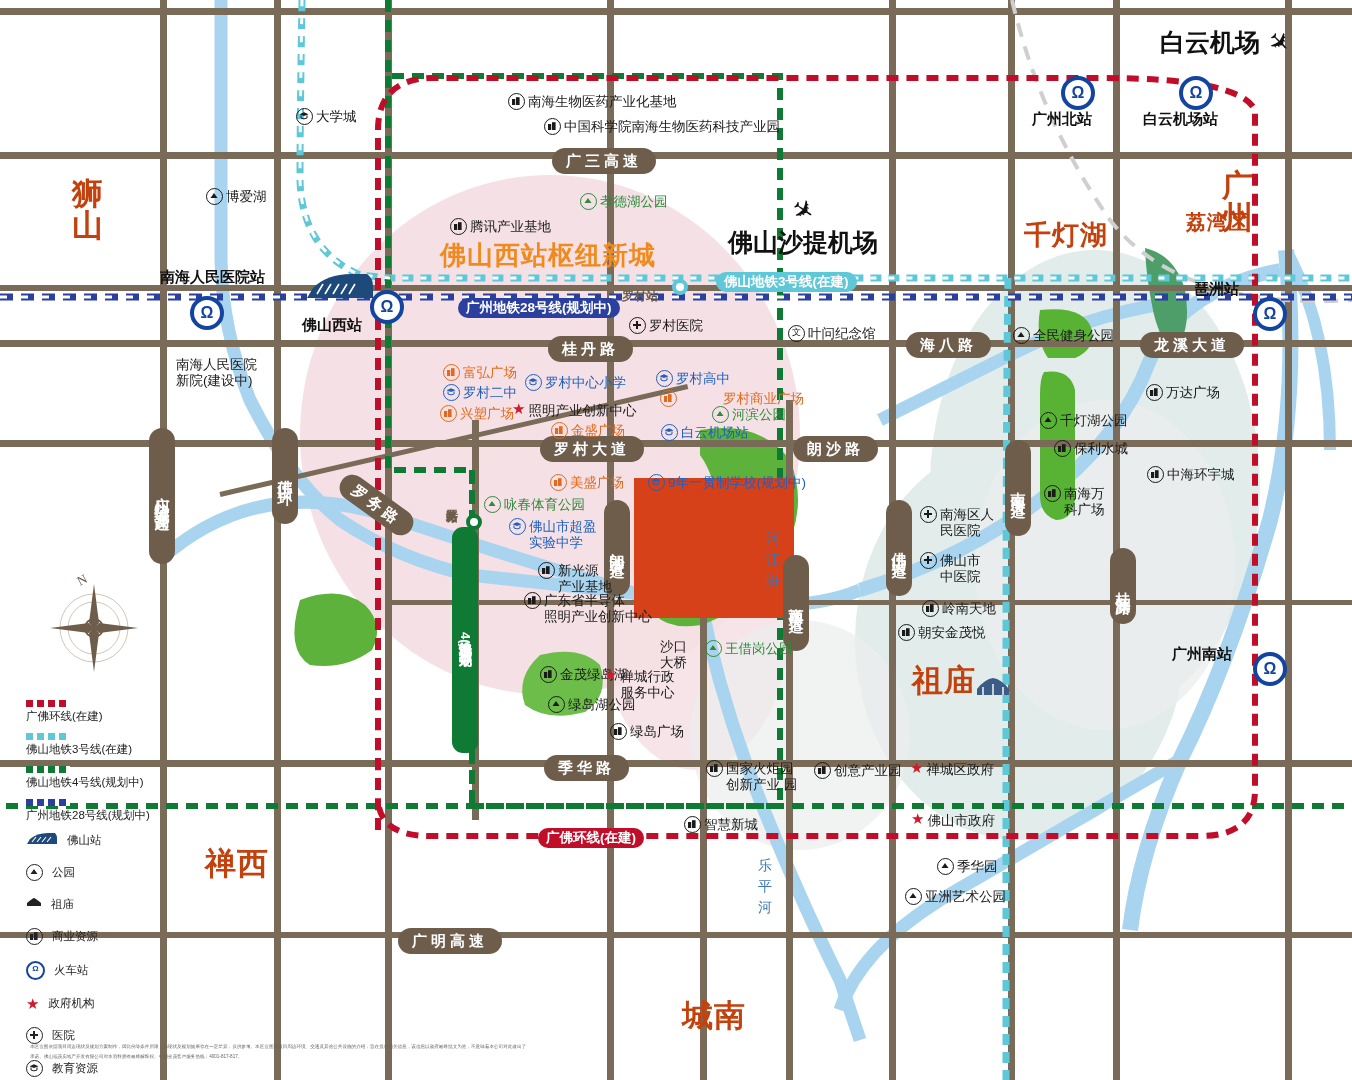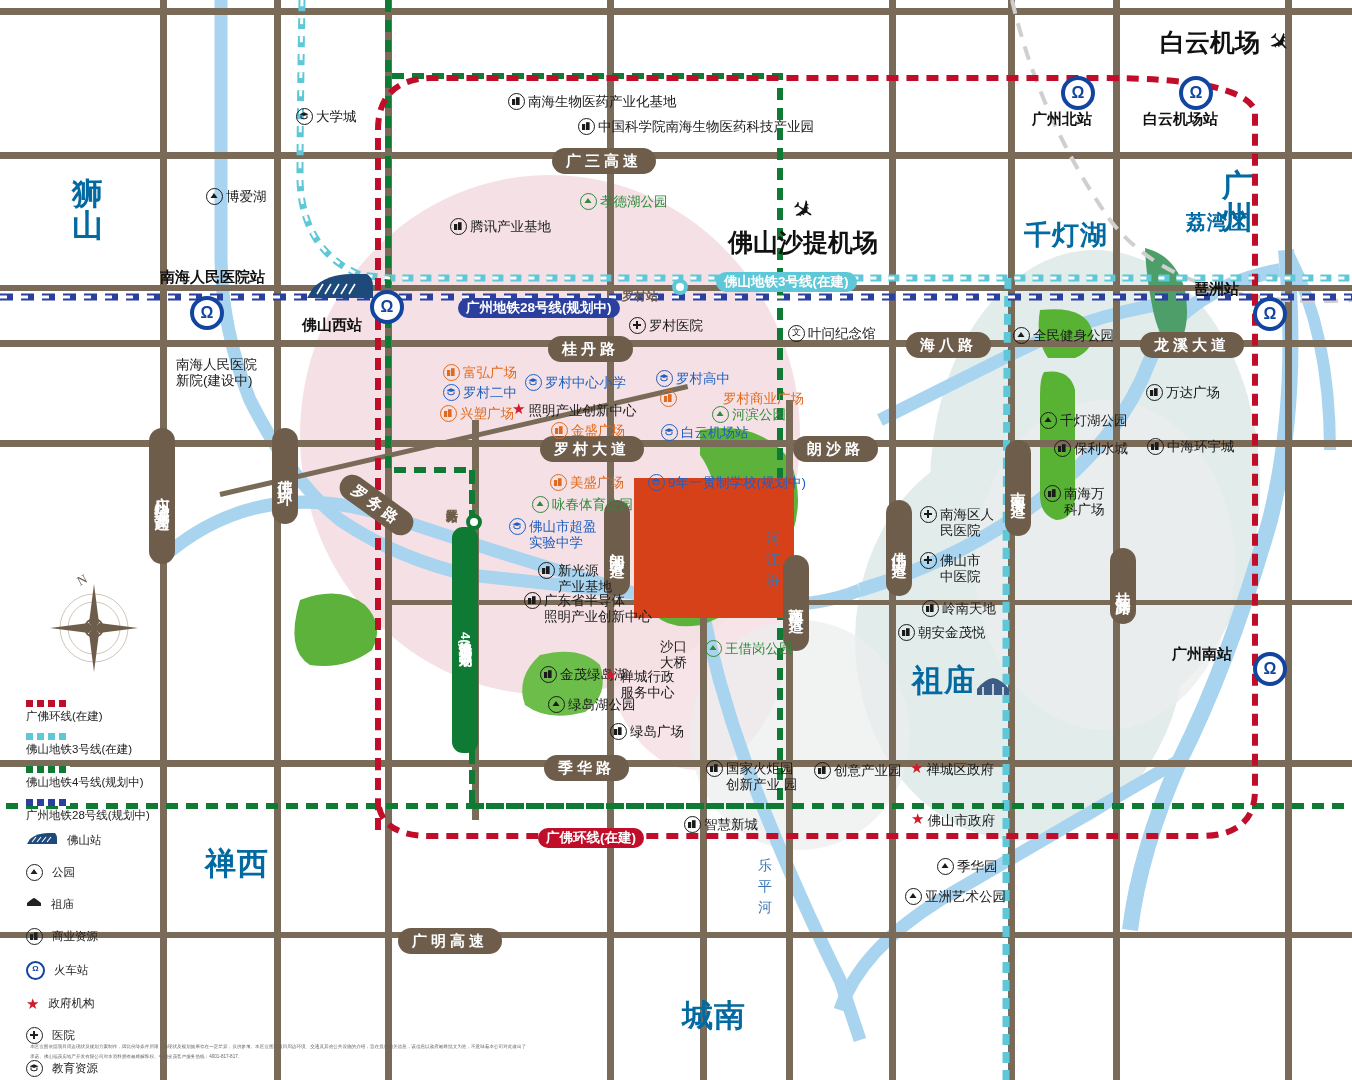--- a/index.html
+++ b/index.html
@@ -42,21 +42,21 @@
   .poi-orange{color:#e06a1e;}
   .poi-green{color:#2f8a3c;}
 
   
   .ic{display:inline-block;width:15px;height:15px;border-radius:50%;
       border:1.4px solid currentColor;position:relative;flex:0 0 auto;
       font-size:9px;line-height:13px;text-align:center;}
   .ic svg{display:block;}
 
   
-  .bigname{position:absolute;font-size:31px;font-weight:bold;color:#0369a1;
+  .bigname{position:absolute;font-size:31px;font-weight:bold;color:#c2410c;
            line-height:1.02;letter-spacing:1px;}
   .bigname.sm{font-size:27px;}
 
   
   .sta{position:absolute;width:34px;height:34px;border-radius:50%;
        background:#fff;border:4px solid #1344a0;box-sizing:border-box;
        display:flex;align-items:center;justify-content:center;color:#1344a0;}
   .sta span{font-size:16px;font-weight:bold;line-height:1;}
   .sta-lbl{position:absolute;font-size:15px;font-weight:bold;color:#111;white-space:nowrap;}
 
@@ -159,20 +159,23 @@
     <path d="M0,297 L1352,297" stroke="#ffffff" stroke-width="3" fill="none" stroke-dasharray="7 14"></path>
   </svg>
 
   <svg class="abs" style="left:305px;top:272px;width:70px;height:30px;">
     <path d="M2,26 L8,16 Q22,2 46,2 L62,2 Q68,6 68,14 L68,26 Z" fill="#1d4a7a"></path>
     <path d="M12,22 L18,12 M20,22 L26,12 M28,22 L34,12 M36,22 L42,12 M44,22 L50,12" stroke="#fff" stroke-width="1.6"></path>
   </svg>
 
   <div id="project"></div>
 
+  <div class="abs" style="left:440px;top:238px;font-size:26px;font-weight:bold;color:#f08a1e;letter-spacing:1px;">
+    <span>佛山西站枢纽新城</span>
+  </div>
 
   <div id="regions">
       <div class="bigname" style="left: 72px; top: 178px; width: 1.2em;">狮山</div>
       <div class="bigname" style="left: 1222px; top: 170px; width: 1.2em;">广州</div>
       <div class="bigname sm" style="left: 1024px; top: 222px;">千灯湖</div>
       <div class="bigname" style="left: 912px; top: 665px;">祖庙</div>
       <div class="bigname" style="left: 205px; top: 848px;">禅西</div>
       <div class="bigname" style="left: 682px; top: 1000px;">城南</div>
       <div class="bigname sm" style="left: 1186px; top: 212px; font-size: 20px; width: auto;">荔湾区</div>
     </div>
@@ -259,21 +262,21 @@
       </div>
       <div class="poi poi-dark" style="left: 508px; top: 93px;">
         <span class="ic">
           <svg viewBox="0 0 12 12" width="12" height="12" style="margin:0.5px">
             <rect x="2" y="4" width="3.2" height="6" fill="currentColor"></rect>
             <rect x="6" y="2.2" width="3.6" height="7.8" fill="currentColor"></rect>
           </svg>
         </span>
         <span class="tx" style="white-space: pre;">南海生物医药产业化基地</span>
       </div>
-      <div class="poi poi-dark" style="left: 578px; top: 118px;">
+      <div class="poi poi-dark" style="left: 544px; top: 118px;">
         <span class="ic">
           <svg viewBox="0 0 12 12" width="12" height="12" style="margin:0.5px">
             <rect x="2" y="4" width="3.2" height="6" fill="currentColor"></rect>
             <rect x="6" y="2.2" width="3.6" height="7.8" fill="currentColor"></rect>
           </svg>
         </span>
         <span class="tx" style="white-space: pre;">中国科学院南海生物医药科技产业园</span>
       </div>
       <div class="poi poi-green" style="left: 580px; top: 193px;">
         <span class="ic">
@@ -403,21 +406,21 @@
       </div>
       <div class="poi poi-blue" style="left: 648px; top: 474px;">
         <span class="ic">
           <svg viewBox="0 0 12 12" width="12" height="12" style="margin:0.5px">
             <path d="M1.5 4.2 L6 2.3 L10.5 4.2 L6 6 Z" fill="currentColor"></path>
             <path d="M3 5.4 L3 8 Q6 9.8 9 8 L9 5.4" fill="none" stroke="currentColor" stroke-width="1"></path>
           </svg>
         </span>
         <span class="tx" style="white-space: pre;">9年一贯制学校(规划中)</span>
       </div>
-      <div class="poi poi-green" style="left: 532px; top: 496px;">
+      <div class="poi poi-green" style="left: 484px; top: 496px;">
         <span class="ic">
           <svg viewBox="0 0 12 12" width="12" height="12" style="margin:0.5px">
             <path d="M6 3 L9.5 8 L2.5 8 Z" fill="currentColor"></path>
           </svg>
         </span>
         <span class="tx" style="white-space: pre;">咏春体育公园</span>
       </div>
       <div class="poi poi-blue" style="left: 509px; top: 518px;">
         <span class="ic">
           <svg viewBox="0 0 12 12" width="12" height="12" style="margin:0.5px">
@@ -570,21 +573,21 @@
       </div>
       <div class="poi poi-dark" style="left: 1054px; top: 440px;">
         <span class="ic">
           <svg viewBox="0 0 12 12" width="12" height="12" style="margin:0.5px">
             <rect x="2" y="4" width="3.2" height="6" fill="currentColor"></rect>
             <rect x="6" y="2.2" width="3.6" height="7.8" fill="currentColor"></rect>
           </svg>
         </span>
         <span class="tx" style="white-space: pre;">保利水城</span>
       </div>
-      <div class="poi poi-dark" style="left: 1147px; top: 438px;">
+      <div class="poi poi-dark" style="left: 1147px; top: 466px;">
         <span class="ic">
           <svg viewBox="0 0 12 12" width="12" height="12" style="margin:0.5px">
             <rect x="2" y="4" width="3.2" height="6" fill="currentColor"></rect>
             <rect x="6" y="2.2" width="3.6" height="7.8" fill="currentColor"></rect>
           </svg>
         </span>
         <span class="tx" style="white-space: pre;">中海环宇城</span>
       </div>
       <div class="poi poi-dark" style="left: 1044px; top: 485px;">
         <span class="ic">

